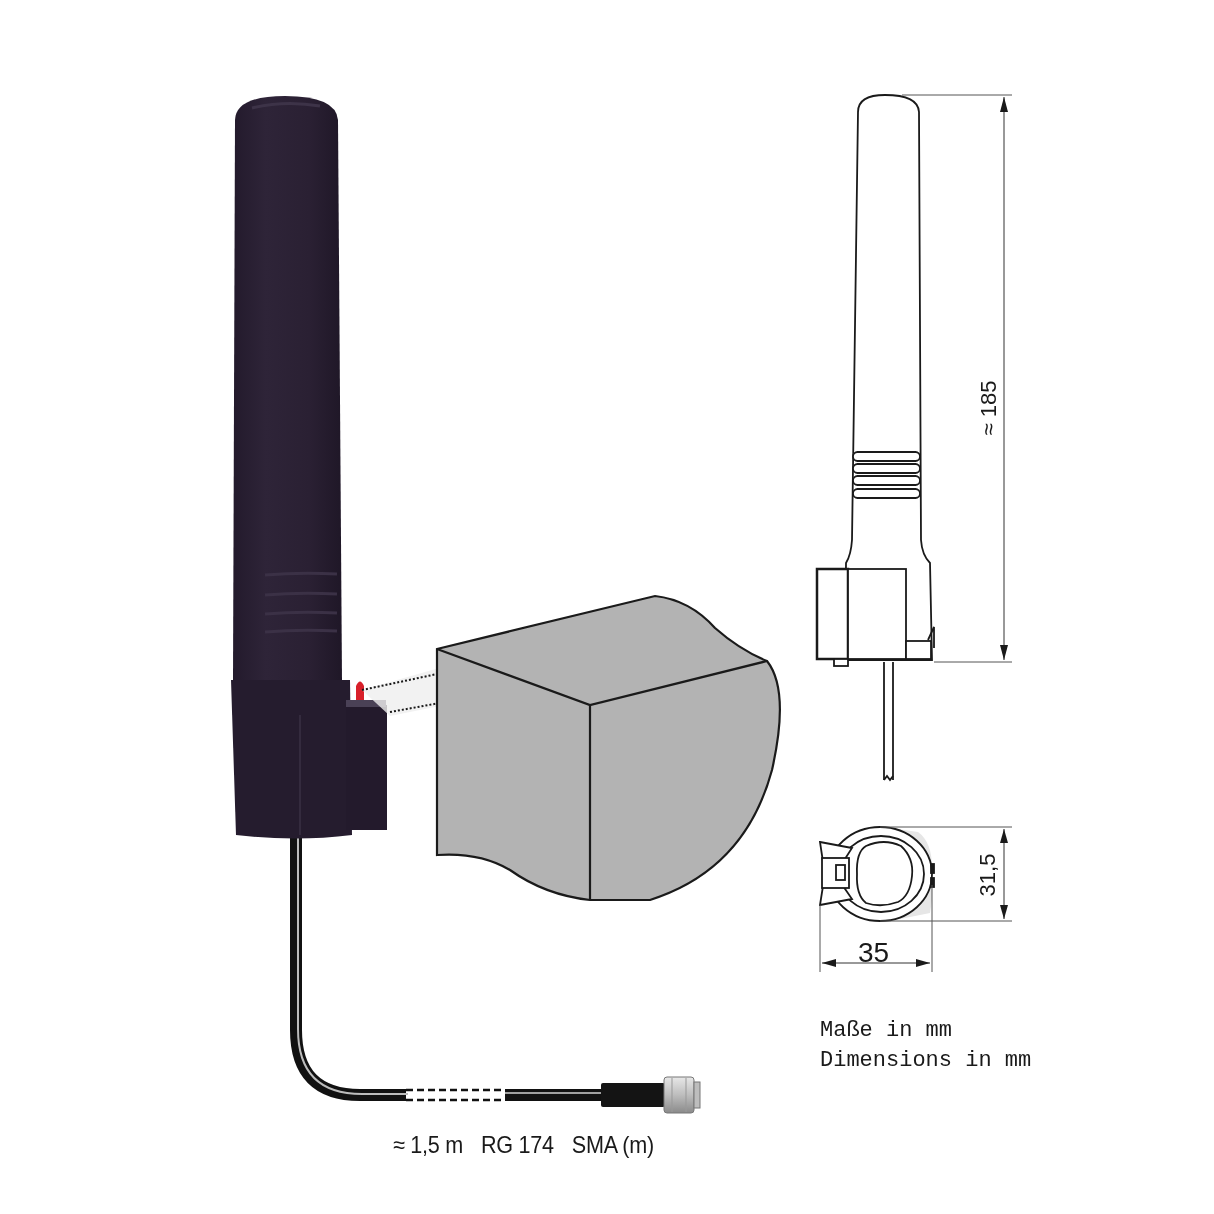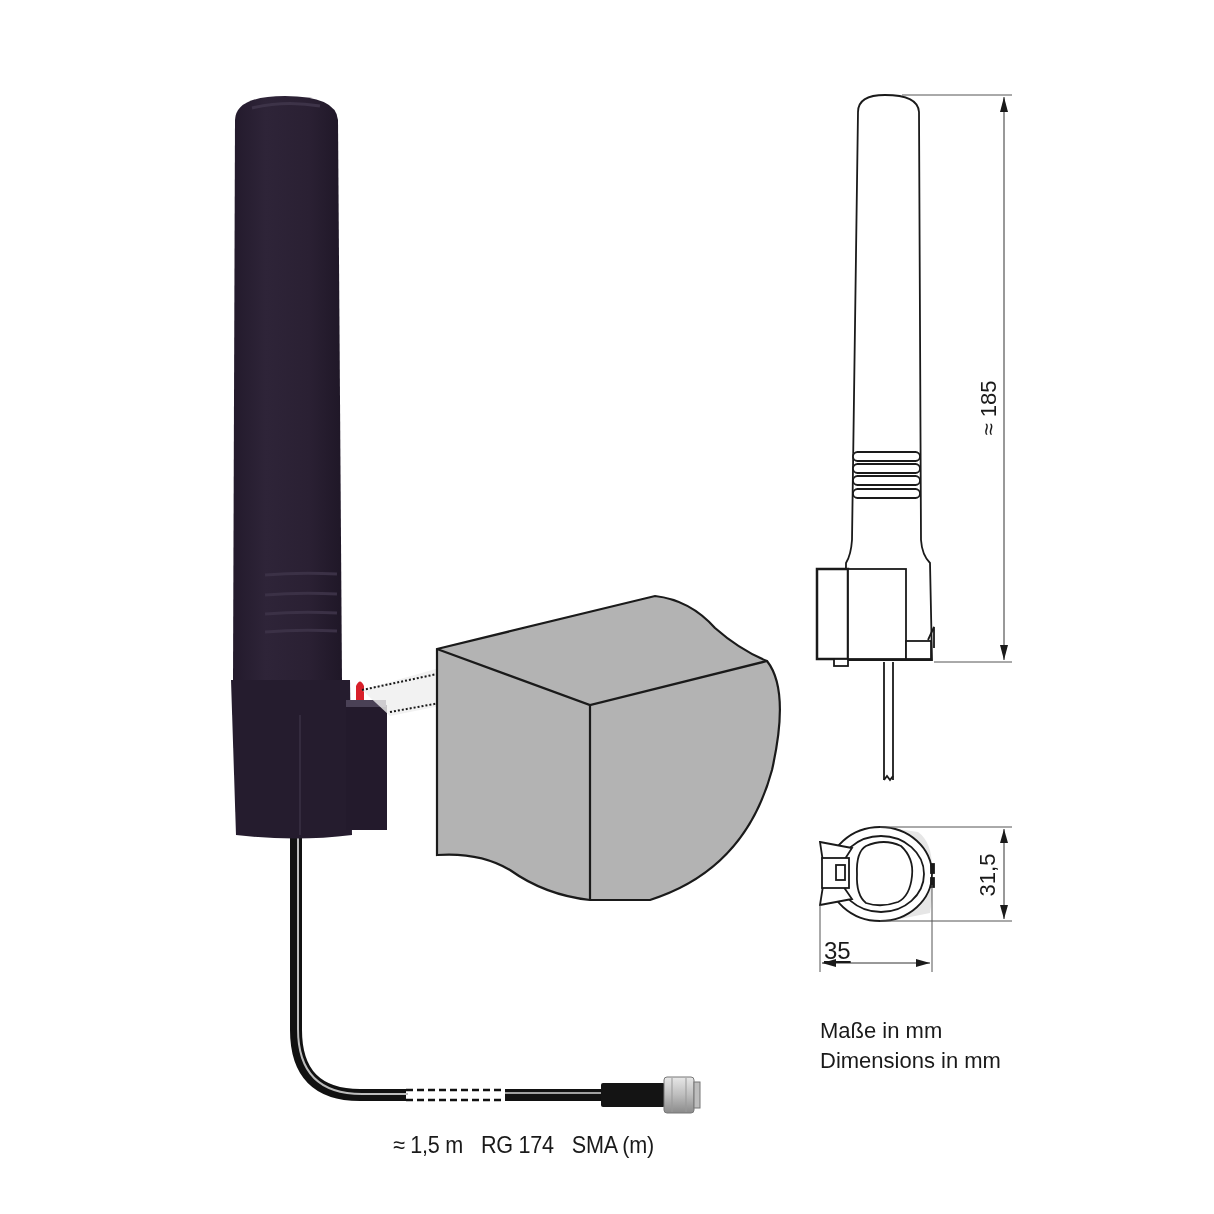--- a/index.html
+++ b/index.html
@@ -2,24 +2,24 @@
 <html><head>
 <meta charset="utf-8">
 <style>
   html, body { margin: 0; padding: 0; background: #ffffff; }
   body { width: 1214px; height: 1214px; position: relative; overflow: hidden;
          font-family: "Liberation Sans", sans-serif; color: #1a1a1a; }
   svg.canvas { position: absolute; left: 0; top: 0; width: 1214px; height: 1214px; }
   .lbl { position: absolute; font-family: "Liberation Sans", sans-serif; color: #1a1a1a; white-space: nowrap; }
   .cable-label { left: 393px; top: 1131px; font-size: 24px; letter-spacing: -0.3px; transform: scaleX(0.9); transform-origin: left center; }
   .cable-label span { margin-right: 20px; }
-  .units { left: 820px; top: 1016px; font-size: 22px; line-height: 30px; }
+  .units { left: 820px; top: 1016px; font-size: 22px; line-height: 30px; font-family: Liberation Mono, monospace; }
   .dim-185 { left: 962px; top: 395px; font-size: 22px; transform: rotate(-90deg); transform-origin: center; }
   .dim-315 { left: 967px; top: 862px; font-size: 22px; transform: rotate(-90deg); transform-origin: center; }
-  .dim-35 { left: 824px; top: 937px; font-size: 24px; text-decoration: underline; }
+  .dim-35 { left: 858px; top: 937px; font-size: 28px; }
 </style>
 </head>
 <body>
 
 <svg class="canvas" viewBox="0 0 1214 1214" xmlns="http://www.w3.org/2000/svg">
   <defs>
     <linearGradient id="bodyGrad" x1="0" x2="1" y1="0" y2="0">
       <stop offset="0" stop-color="#231a2c"></stop>
       <stop offset="0.3" stop-color="#2e2438"></stop>
       <stop offset="0.7" stop-color="#2a2033"></stop>

